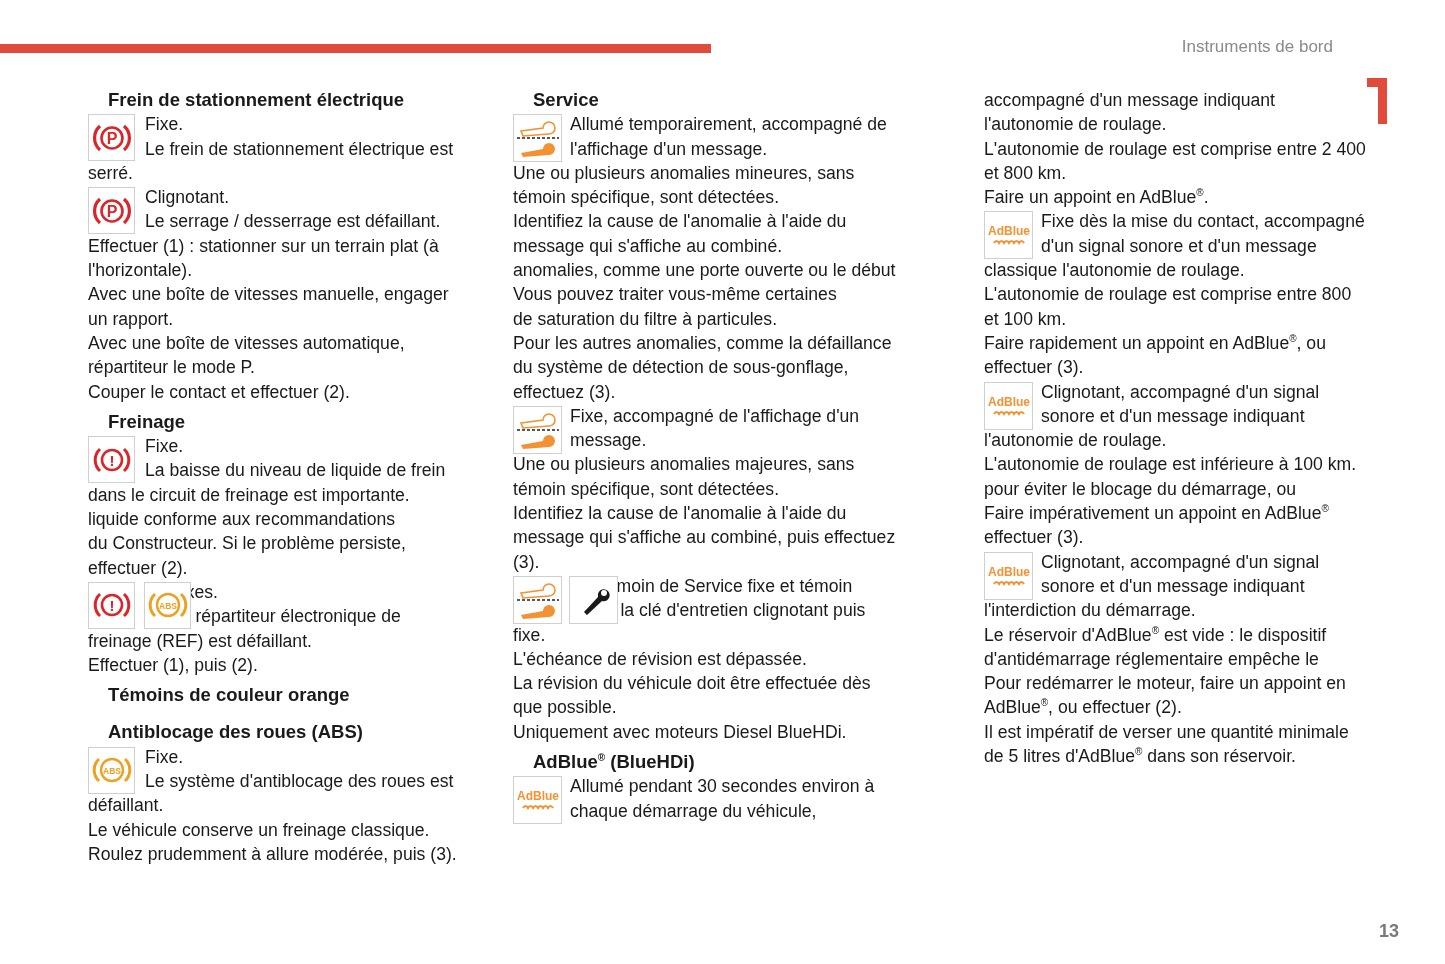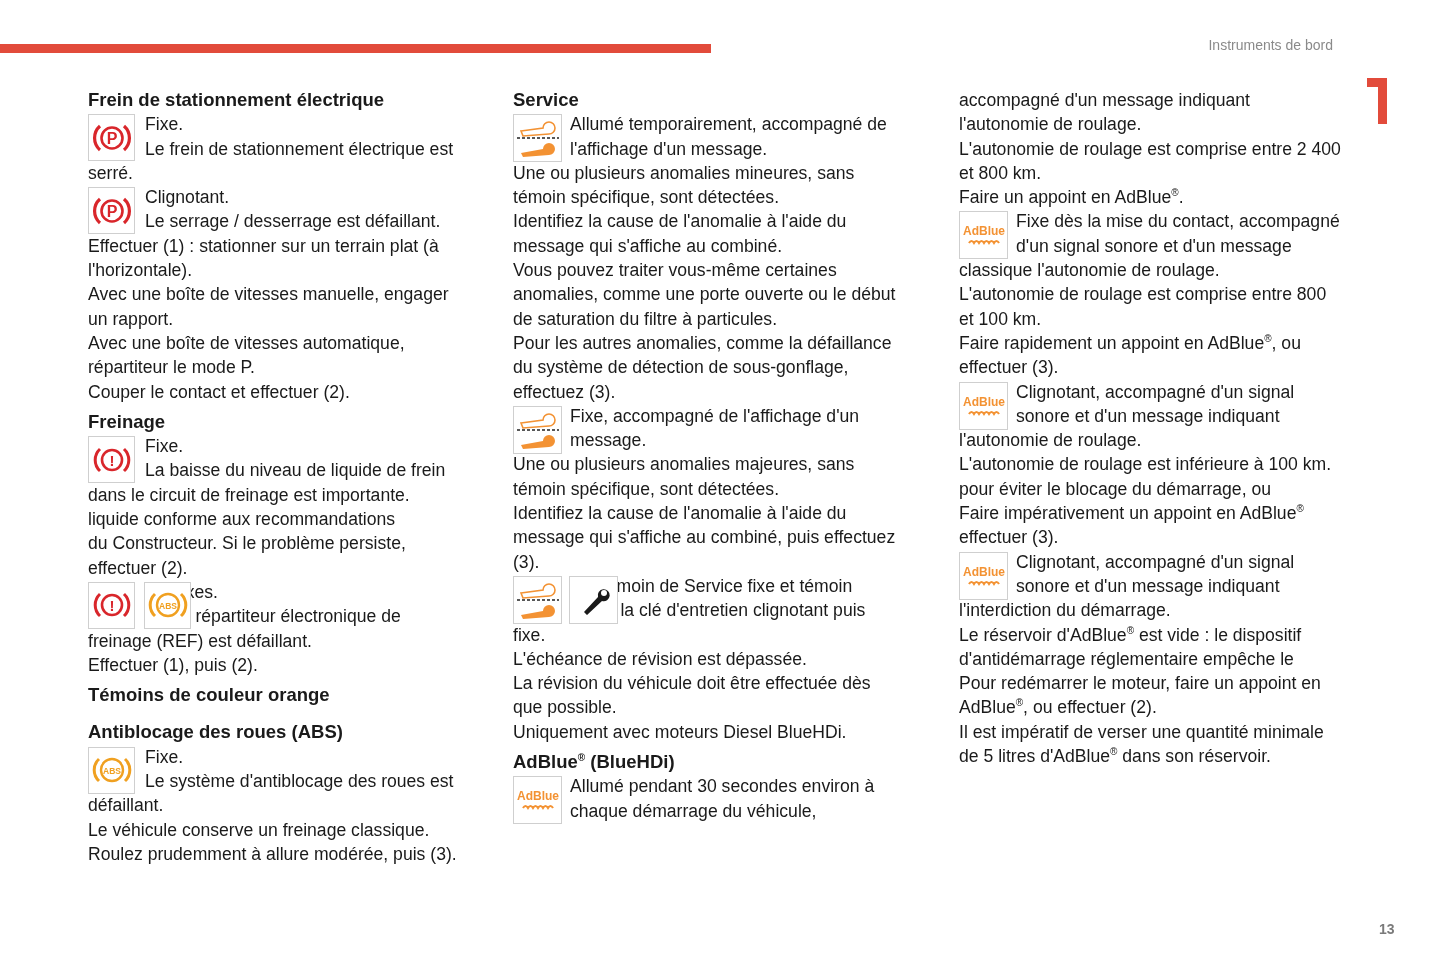--- a/index.html
+++ b/index.html
@@ -1,26 +1,26 @@
 <!DOCTYPE html>
 <html><head>
 <meta charset="utf-8">
 <style>
   html, body { margin: 0; padding: 0; background: #ffffff; }
   body { width: 1445px; height: 964px; position: relative; overflow: hidden;
          font-family: "Liberation Sans", sans-serif; color: #1a1a1a; }
   .topbar { position: absolute; left: 0; top: 44px; width: 711px; height: 9px; background: #e24b3b; }
-  .header-title { position: absolute; right: 112px; top: 37px; font-size: 14px; color: #8a8a8a; text-align: right; }
+  .header-title { position: absolute; right: 112px; top: 37px; font-size: 17px; color: #8a8a8a; text-align: right; }
   .chapter-num { position: absolute; left: 1367px; top: 78px; width: 22px; height: 46px; }
-  .page-num { position: absolute; left: 1379px; top: 921px; font-size: 14px; color: #7a7a7a; font-weight: bold; }
+  .page-num { position: absolute; left: 1379px; top: 921px; font-size: 18px; color: #7a7a7a; font-weight: bold; }
   .col { position: absolute; top: 88px; font-size: 17.6px; line-height: 24.3px; }
   .col1 { left: 88px; width: 390px; }
   .col2 { left: 513px; width: 400px; }
-  .col3 { left: 959px; width: 400px; }
-  .h { font-weight: bold; font-size: 18.5px; }
+  .col3 { left: 984px; width: 400px; }
+  .h { font-weight: bold; font-size: 18.5px; margin-left: 20px; }
   .ln { white-space: nowrap; display: block; height: 24.3px; }
   .ind { padding-left: 57px; }
   .ind2 { padding-left: 83px; }
   .row { position: relative; }
   .icon { position: absolute; width: 47px; height: 47px; border: 1px solid #cfcfcf; background: #fff; box-sizing: border-box; display: flex; align-items: center; justify-content: center; }
   .gap-s { height: 6px; }
   .gap-m { height: 13px; }
   sup { font-size: 10px; line-height: 0; }
   b { font-weight: normal; }
 </style>
@@ -146,22 +146,22 @@
           <line x1="2" y1="23" x2="44" y2="23" stroke="#222" stroke-width="1.4" stroke-dasharray="3,2"></line>
           <path d="M6 38 L28 34 A6 6 0 1 1 34 40 L8 42 Z" fill="#f39233"></path>
         </svg>
     </div>
     <span class="ln ind">Allumé temporairement, accompagné de</span>
     <span class="ln ind">l'affichage d'un message.</span>
     <span class="ln">Une ou plusieurs anomalies mineures, sans</span>
     <span class="ln">témoin spécifique, sont détectées.</span>
     <span class="ln">Identifiez la cause de l'anomalie à l'aide du</span>
     <span class="ln">message qui s'affiche au combiné.</span>
+    <span class="ln">anomalies, comme une porte ouverte ou le début</span>
     <span class="ln">Vous pouvez traiter vous-même certaines</span>
-    <span class="ln">anomalies, comme une porte ouverte ou le début</span>
     <span class="ln">de saturation du filtre à particules.</span>
     <span class="ln">Pour les autres anomalies, comme la défaillance</span>
     <span class="ln">du système de détection de sous-gonflage,</span>
     <span class="ln">effectuez (3).</span>
   </div>
 
   <div class="row">
     <div class="icon" style="top:2px;left:0;width:49px;height:48px">
       <svg width="46" height="46" viewBox="0 0 46 46">
           <path d="M6 16 L28 13 A6 6 0 1 1 34 19 L8 21 Z" stroke="#f39233" stroke-width="1.6" fill="none"></path>

